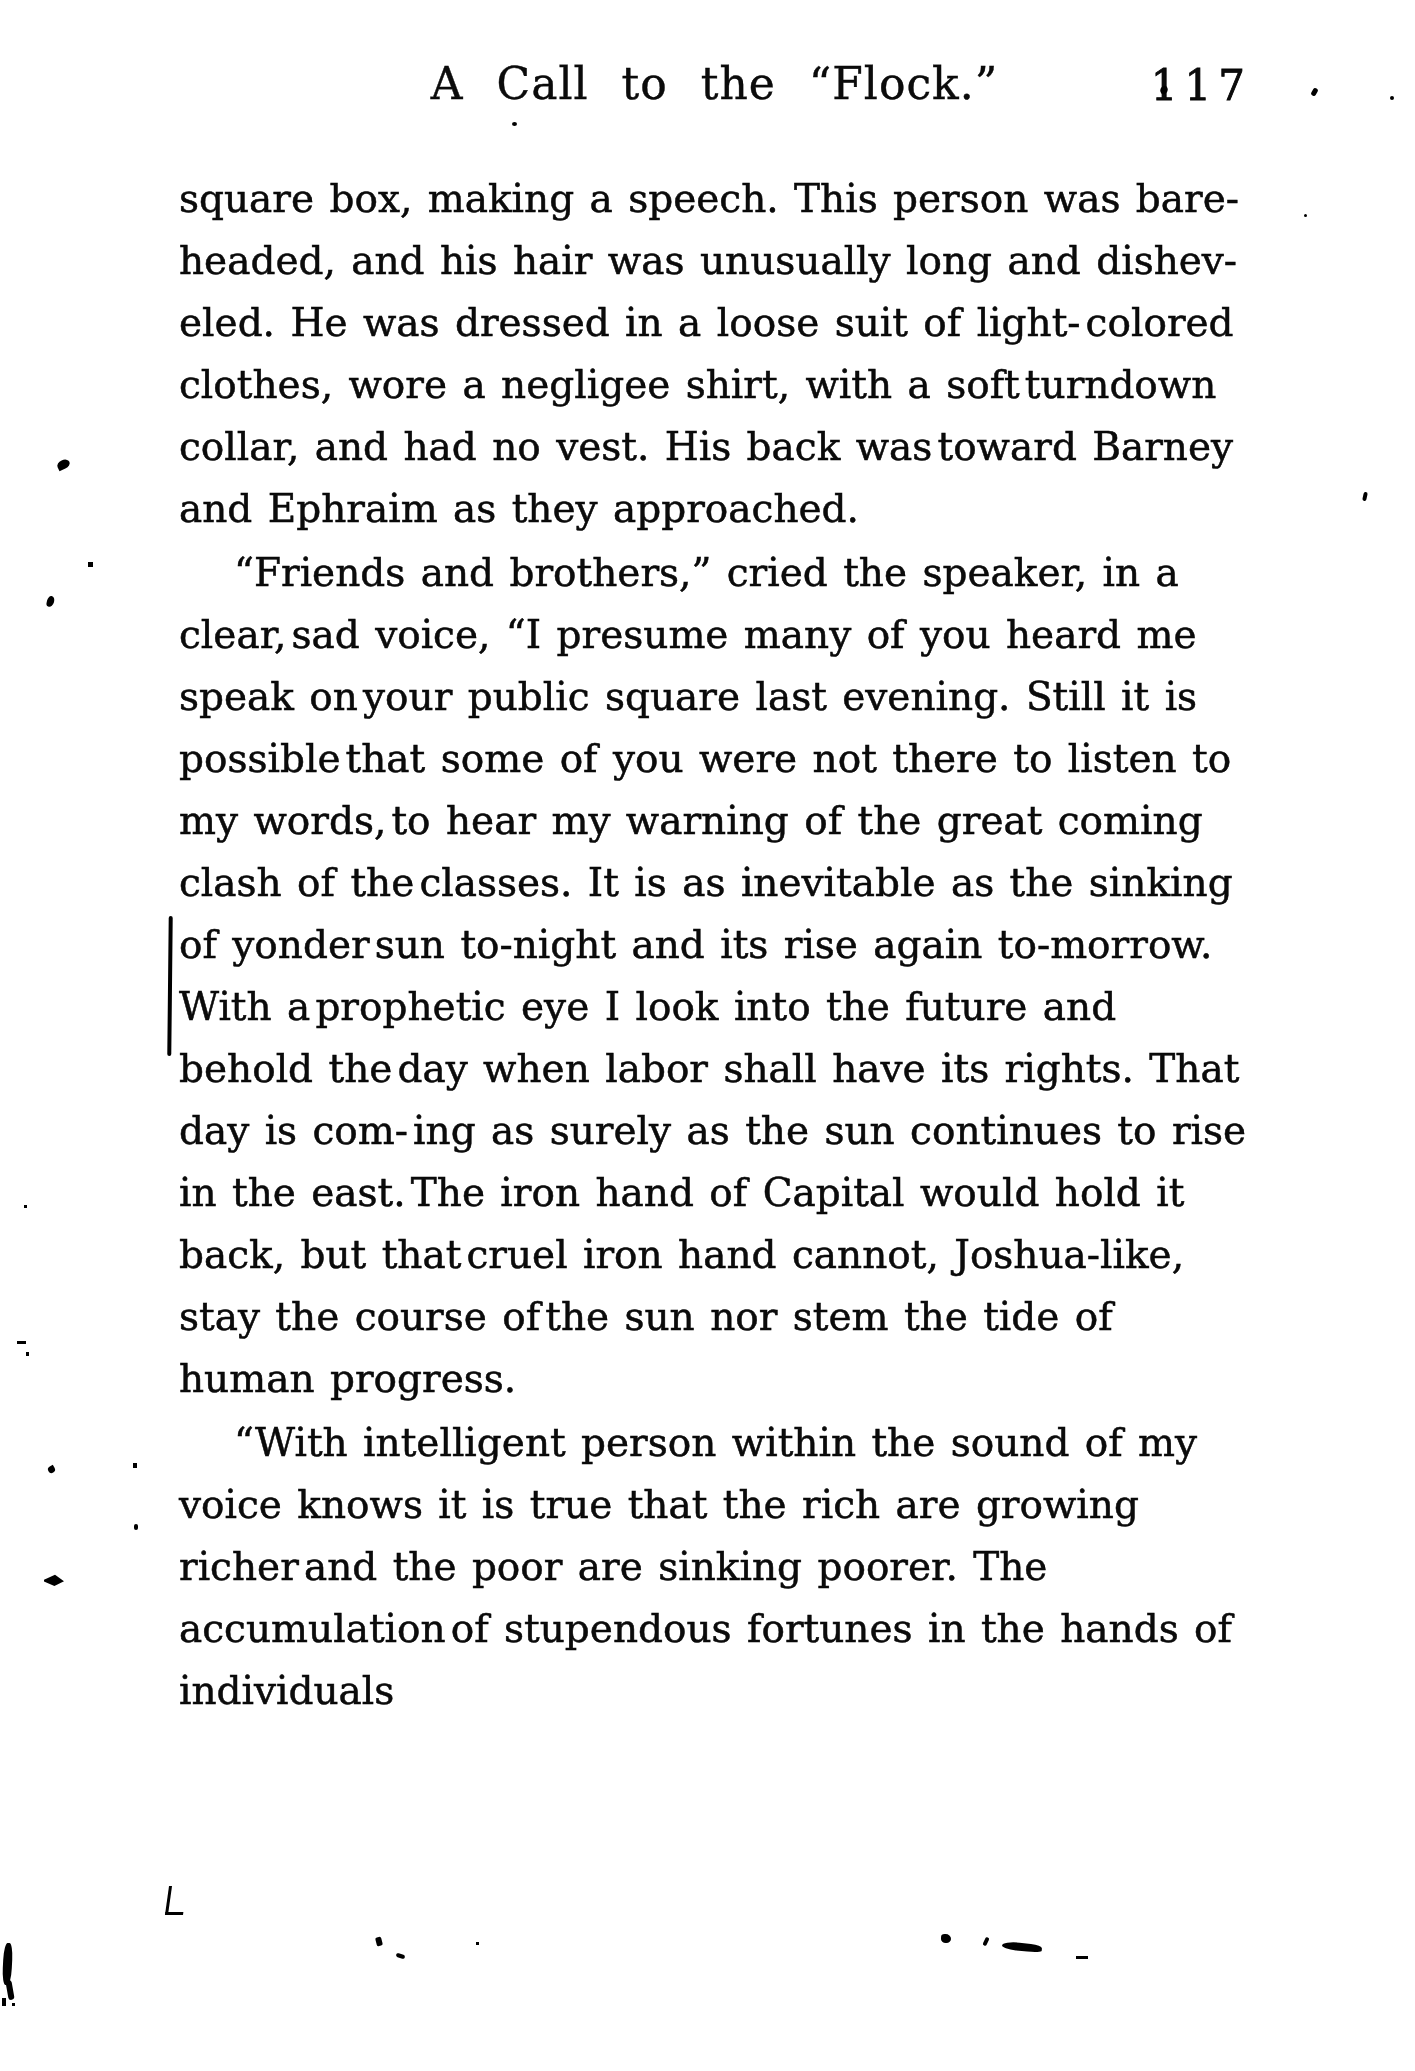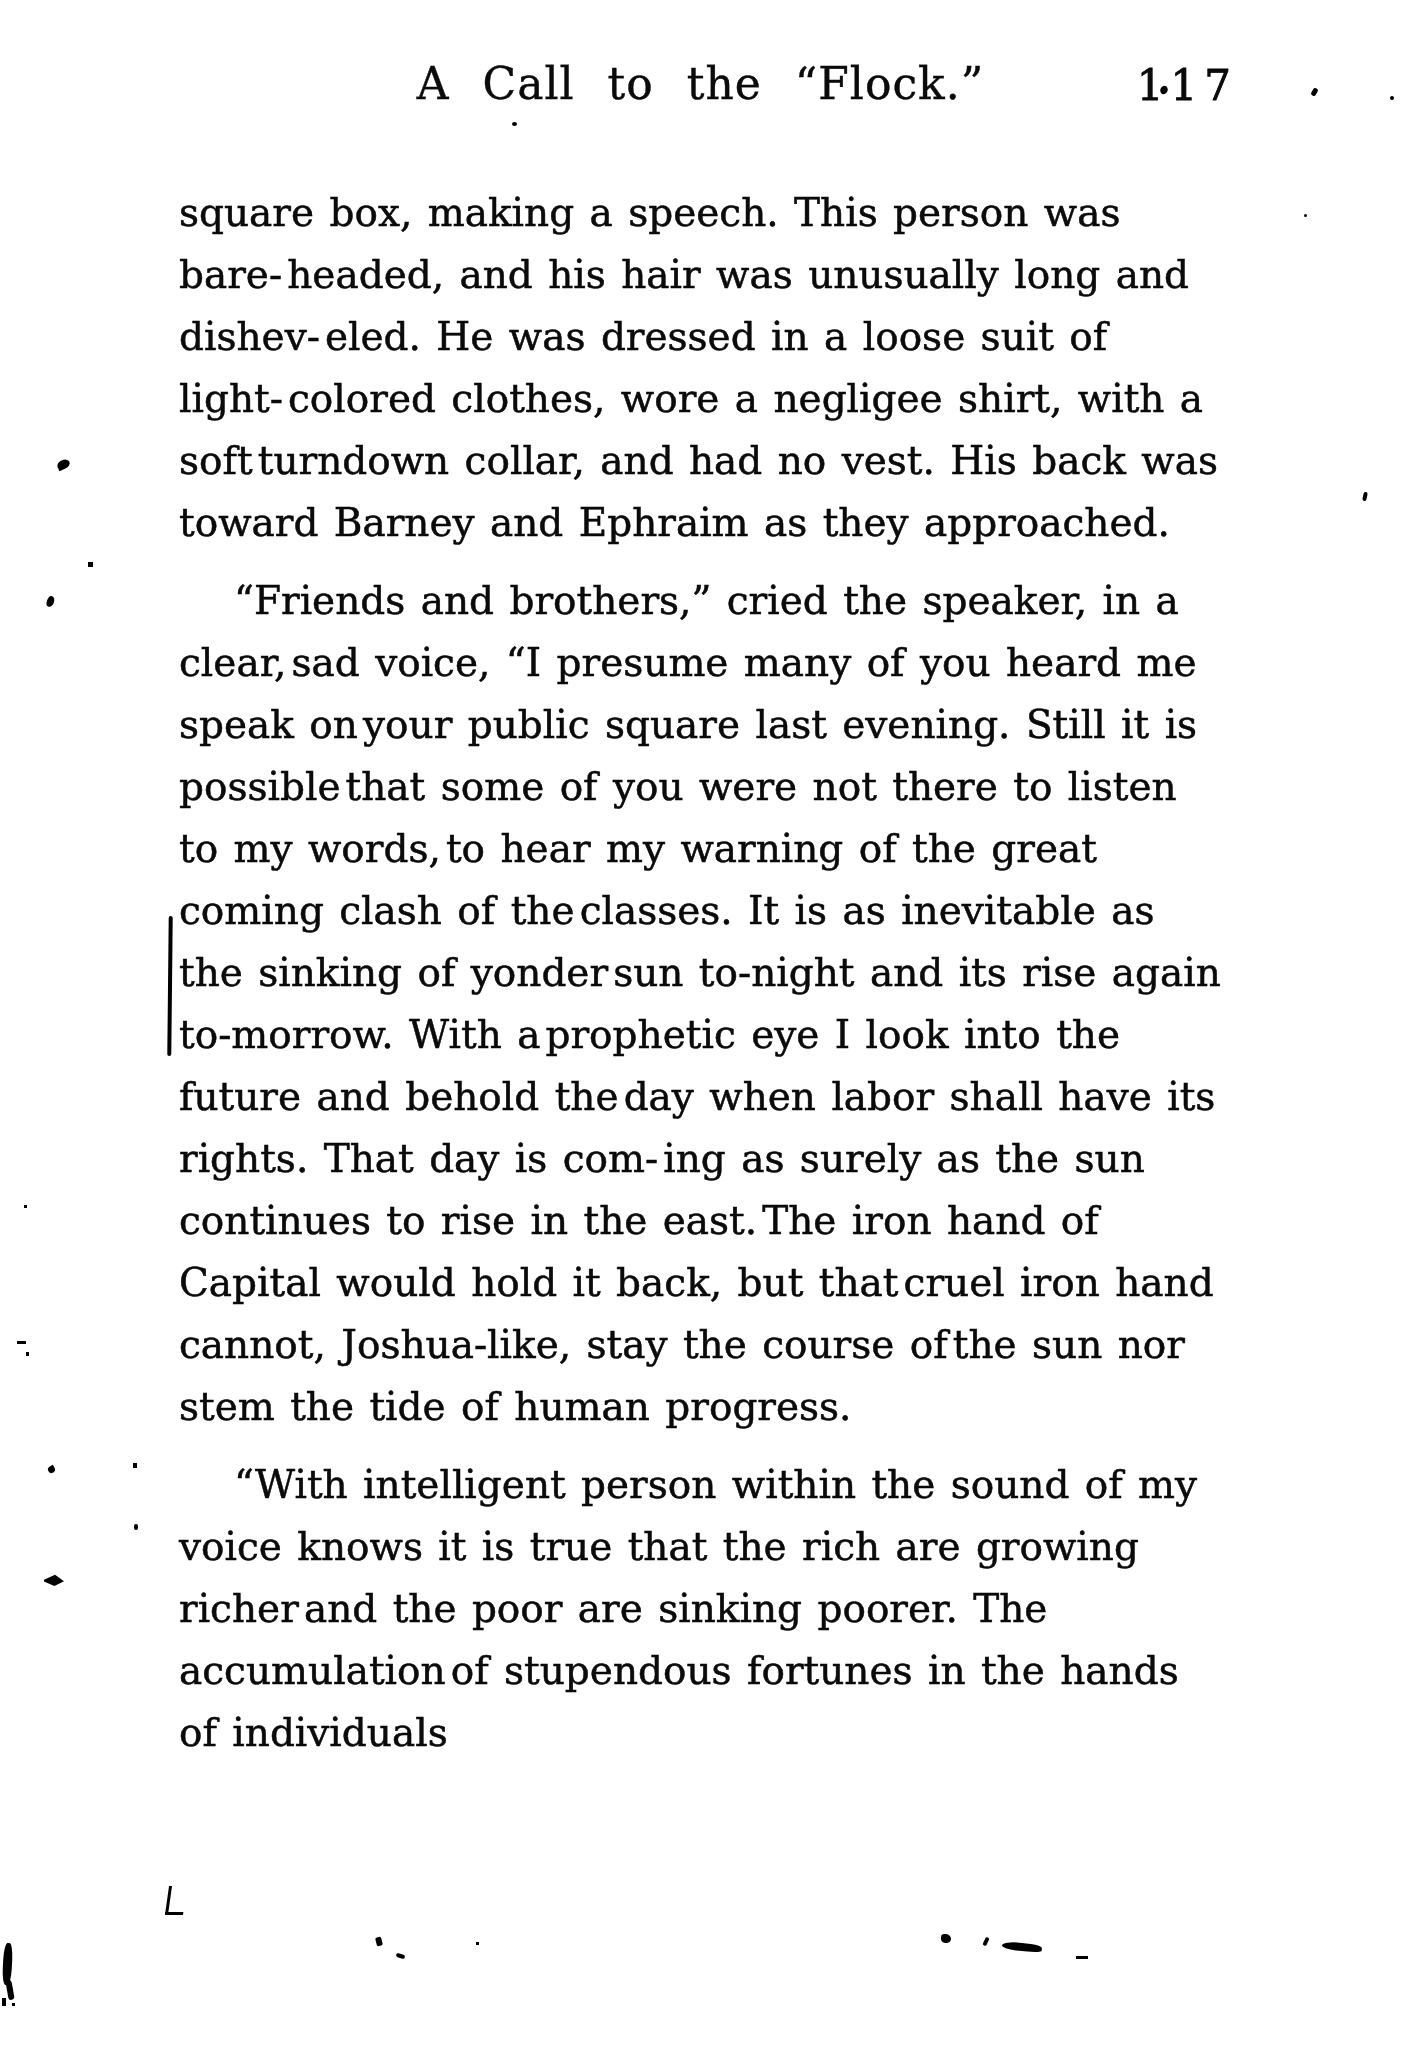--- a/index.html
+++ b/index.html
@@ -7,21 +7,21 @@
     width: 1415px;
     height: 2071px;
     position: relative;
     background: #ffffff;
     overflow: hidden;
     font-family: "DejaVu Serif", "Liberation Serif", serif;
     color: #0b0b0b;
   }
   .page-inner {
     position: absolute;
-    left: 163px;
+    left: 177px;
     top: 58px;
     width: 1075px;
   }
   
   .running-head {
     position: relative;
     height: 52px;
   }
   .head-title {
     display: block;
@@ -41,21 +41,21 @@
     letter-spacing: 7px;
     -webkit-text-stroke: 0.8px #000;
   }
   
   .body-text {
     position: absolute;
     top: 108px;
     left: 0;
     width: 1075px;
   }
-  .para { margin: 16px; padding: 0; }
+  .para { margin: 2px; padding: 0; }
   .line {
     font-size: 39px;
     line-height: 62px;
     height: 62px;
     white-space: normal;
     word-spacing: 3px;
     -webkit-text-stroke: 0.5px #000;
     text-align: left;
     overflow: visible;
   }

